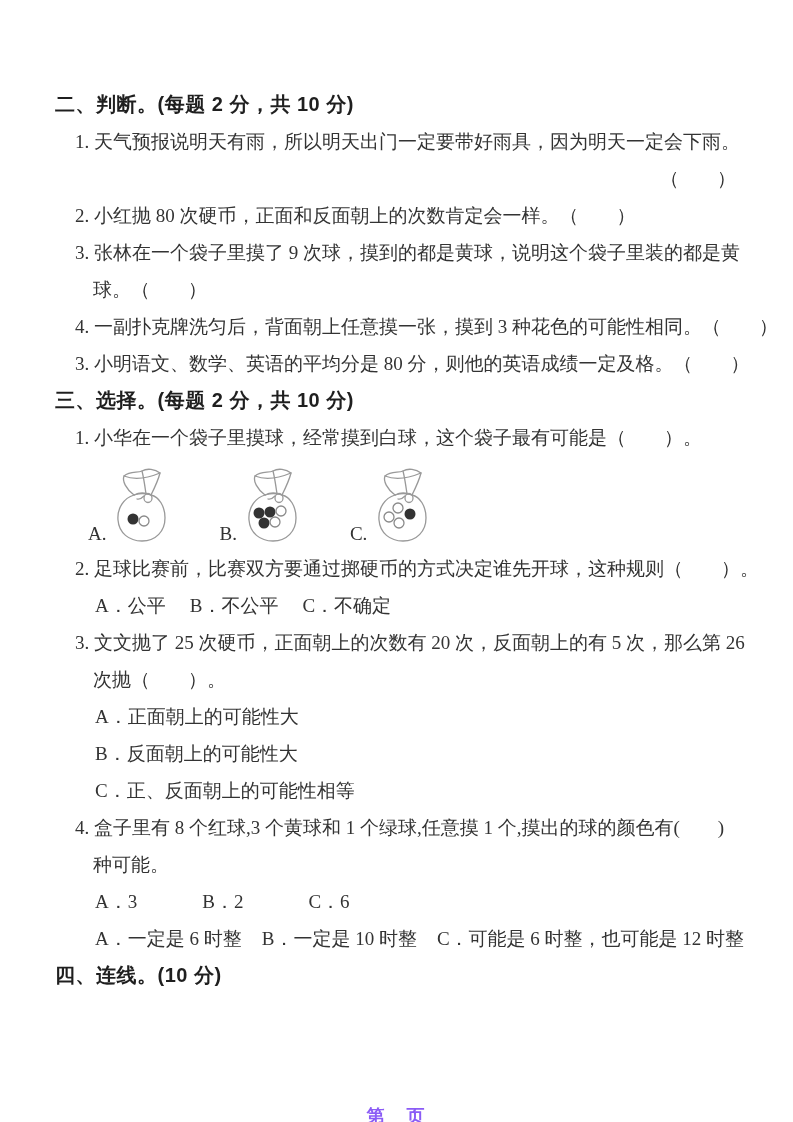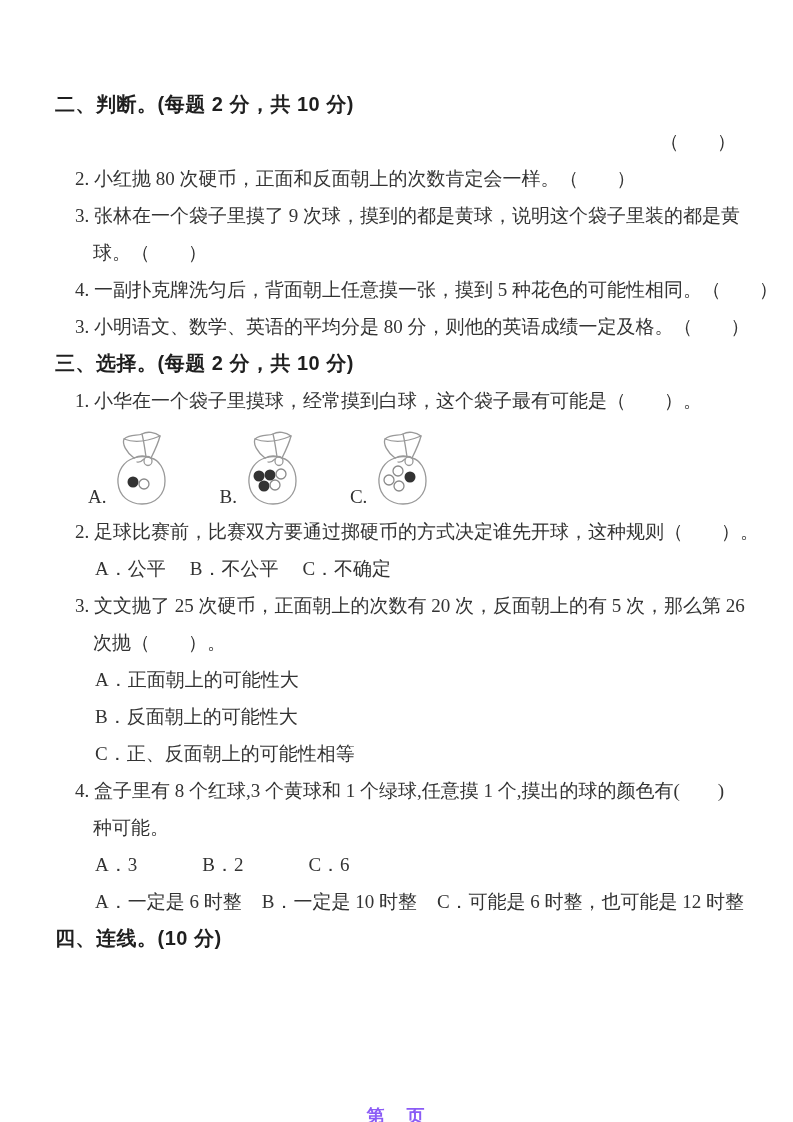--- a/index.html
+++ b/index.html
@@ -61,25 +61,26 @@
   }
 </style>
 </head>
 <body>
 
 <div class="page">
   <div class="content">
 
     <div class="sec-heading">二、判断。(每题 2 分，共 10 分)</div>
 
+    <div class="line indent1">1. 天气预报说明天有雨，所以明天出门一定要带好雨具，因为明天一定会下雨。</div>
     <div class="line blank-right">（　　）</div>
     <div class="line indent1">2. 小红抛 80 次硬币，正面和反面朝上的次数肯定会一样。（　　）</div>
     <div class="line indent1">3. 张林在一个袋子里摸了 9 次球，摸到的都是黄球，说明这个袋子里装的都是黄</div>
     <div class="line indent2">球。（　　）</div>
-    <div class="line indent1">4. 一副扑克牌洗匀后，背面朝上任意摸一张，摸到 5 种花色的可能性相同。（　　）</div>
+    <div class="line indent1">4. 一副扑克牌洗匀后，背面朝上任意摸一张，摸到 3 种花色的可能性相同。（　　）</div>
     <div class="line indent1">3. 小明语文、数学、英语的平均分是 80 分，则他的英语成绩一定及格。（　　）</div>
 
     <div class="sec-heading">三、选择。(每题 2 分，共 10 分)</div>
 
     <div class="line indent1">1. 小华在一个袋子里摸球，经常摸到白球，这个袋子最有可能是（　　）。</div>
 
     <div class="figure-row">
       <div class="bag-group">
         <span class="bag-label">A.</span>
         <svg class="bag" width="62" height="84" viewBox="0 0 62 84">

